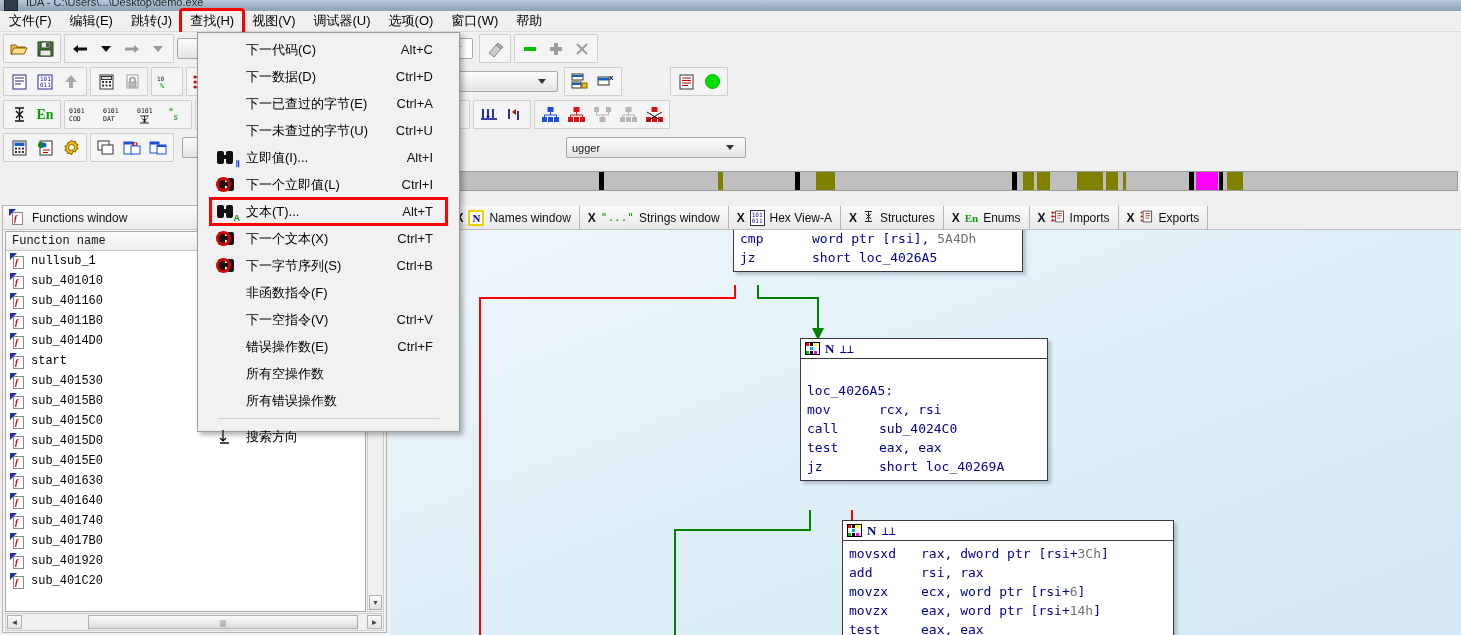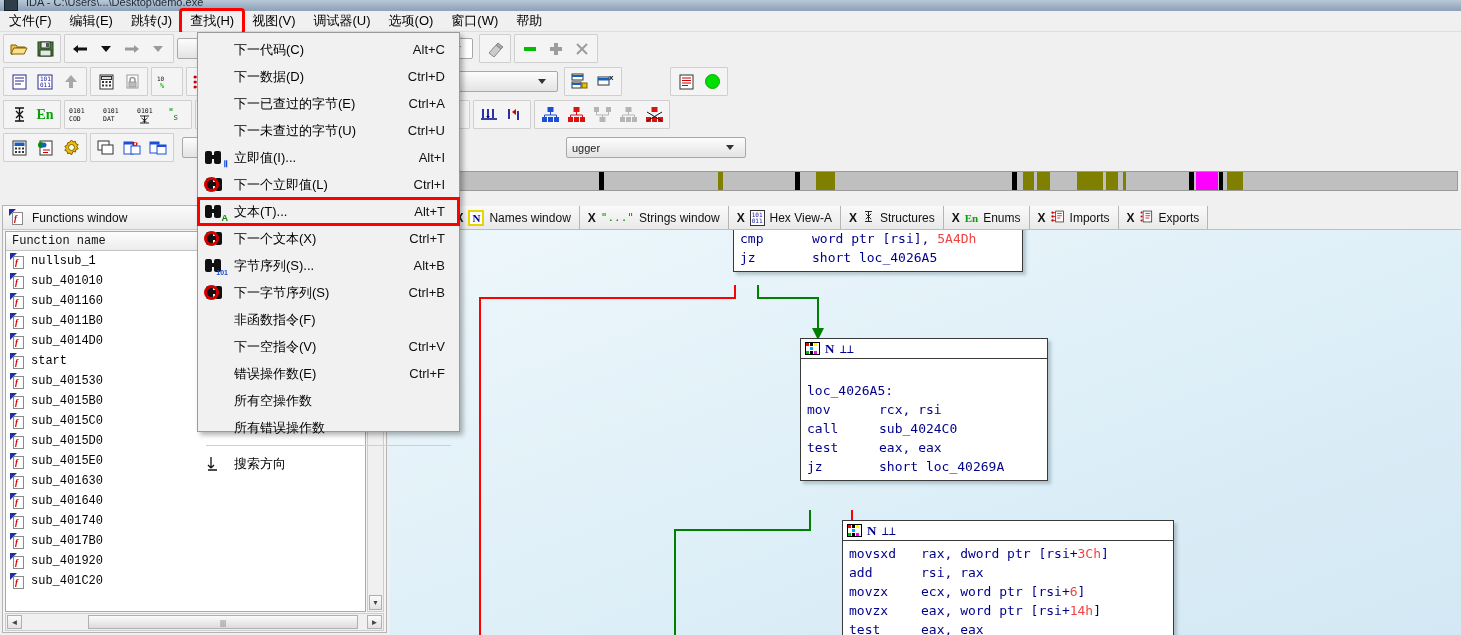--- a/index.html
+++ b/index.html
@@ -187,35 +187,35 @@
     height: 20px; border-bottom: 1px solid #3a3a3a;
     display: flex; align-items: center; gap: 5px; padding-left: 4px;
     background: #fff;
   }
   .node-body {
     font-family: "DejaVu Sans Mono", monospace; font-size: 13px;
     color: #00008b; line-height: 19px; padding: 3px 6px 4px 6px;
     white-space: pre;
   }
   .node-body .mn { display: inline-block; width: 72px; }
-  .node-body .num { color: #ef4444; }
+  .node-body .num { color: #737373; }
   .node-body .lbl { color: #00008b; margin-top: 32px; }
 
   
   .gridico { width: 15px; height: 13px; position: relative; flex: none; border: 1px solid #000; background: #fff;}
   .gridico i { position: absolute; width: 3px; height: 3px; }
   .nico-N { font-weight: bold; color: #00008b; font-size: 13px; font-family: "Liberation Serif", serif; }
   .nico-ul { color: #00008b; font-size: 12px; font-family: "DejaVu Sans Mono", monospace; }
 
   
   .dropdown {
     position: absolute; left: 197px; top: 32px; width: 263px; height: 400px;
     background: #f1f1f1; border: 1px solid #9a9a9a;
     box-shadow: 3px 3px 5px rgba(0,0,0,0.3);
-    z-index: 50; padding: 3px 0;
+    z-index: 50; padding: 3px 12px;
   }
   .dd-item {
     height: 27px; display: flex; align-items: center;
     font-size: 13px; color: #000; position: relative;
     padding-left: 6px;
   }
   .dd-item .ddico { width: 22px; height: 18px; flex: none; position: relative; }
   .dd-item .ddlabel { flex: 1; padding-left: 8px; white-space: nowrap; }
   .dd-item .ddaccel { padding-right: 14px; color: #111; white-space: nowrap; }
   .dd-sep { height: 1px; background: #cfcfcf; margin: 4px 8px; }
@@ -1061,32 +1061,20 @@
             <span class="bridge"></span>
             <span class="lens r"></span>
           </span>
           <span class="redcirc"></span>
         </span>
         <span class="ddlabel">下一个文本(X)</span>
         <span class="ddaccel">Ctrl+T</span>
       </div>
       <div class="dd-item">
         <span class="ddico">
-          <span class="binoc">
-            <span class="lens l"></span>
-            <span class="bridge"></span>
-            <span class="lens r"></span>
-          </span>
-          <span class="badge" style="color:#1c4fd8;font-size:7px;">101</span>
-        </span>
-        <span class="ddlabel">字节序列(S)...</span>
-        <span class="ddaccel">Alt+B</span>
-      </div>
-      <div class="dd-item">
-        <span class="ddico">
           <span class="binoc" style="left:2px;">
             <span class="lens l"></span>
             <span class="bridge"></span>
             <span class="lens r"></span>
           </span>
           <span class="redcirc"></span>
         </span>
         <span class="ddlabel">下一字节序列(S)</span>
         <span class="ddaccel">Ctrl+B</span>
       </div>

